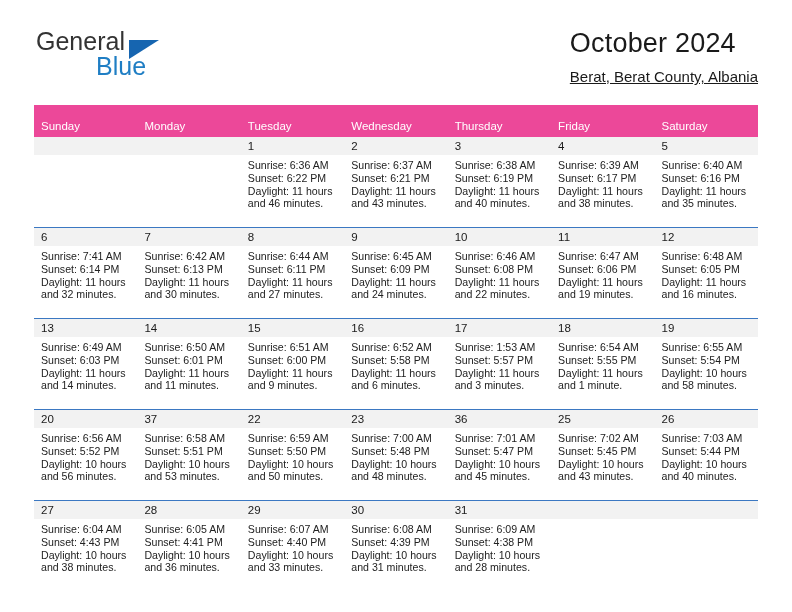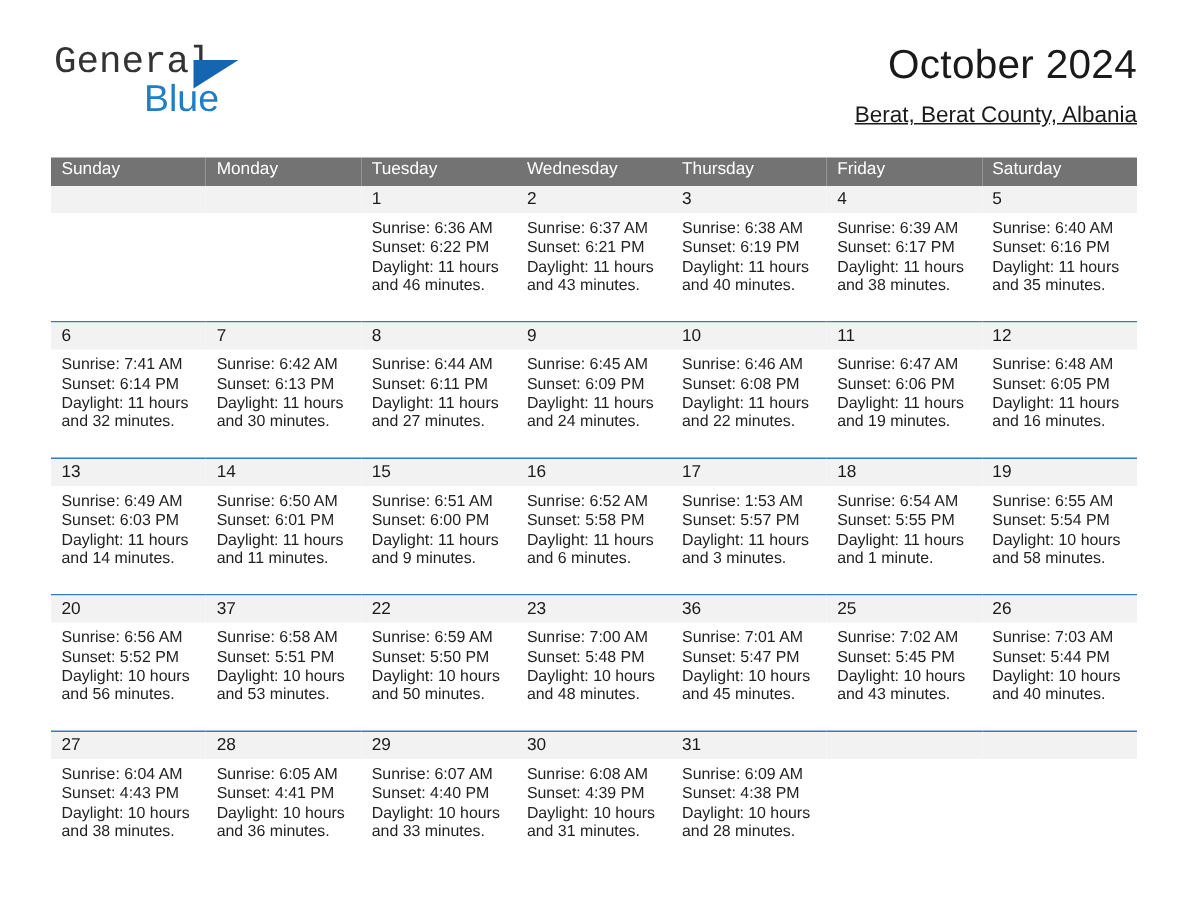--- a/index.html
+++ b/index.html
@@ -36,21 +36,21 @@
     width: 240px;
     height: 62px;
   }
   .logo-general {
     position: absolute;
     left: 2px;
     top: 1px;
     font-size: 25px;
     letter-spacing: 0px;
     color: #333333;
-    font-family: Liberation Mono, monospace;
+    font-family: Liberation Sans, sans-serif;
     line-height: 1;
   }
   .logo-flag {
     position: absolute;
     left: 95px;
     top: 12px;
     width: 0;
     height: 0;
     border-left: 30px solid #1665b0;
     border-top: 0 solid transparent;
@@ -63,21 +63,20 @@
     font-size: 25px;
     color: #1f7ec4;
     font-family: "Liberation Sans", sans-serif;
     line-height: 1;
   }
 
   .title-block {
     position: absolute;
     right: 0;
     top: 0;
-    text-align: right;
   }
   .cal-title {
     font-size: 27px;
     color: #1a1a1a;
     line-height: 1.15;
     font-weight: normal;
     margin: 0;
     letter-spacing: 0.2px;
   }
   .cal-subtitle {
@@ -91,26 +90,26 @@
   
   .calendar {
     position: absolute;
     left: 34px;
     top: 105px;
     width: 724px;
     border-collapse: collapse;
     table-layout: fixed;
   }
   .calendar th {
-    background: #737373;
+    background: #ec4899;
     color: #ffffff;
     font-size: 11.5px;
     font-weight: normal;
     text-align: left;
-    padding: 2px 0 5px 7px;
+    padding: 15px 0 5px 7px;
     height: 19px;
     box-sizing: border-box;
     border: none;
   }
   .calendar td {
     vertical-align: top;
     padding: 0;
     width: 103.43px;
     height: 90px;
     border: none;

